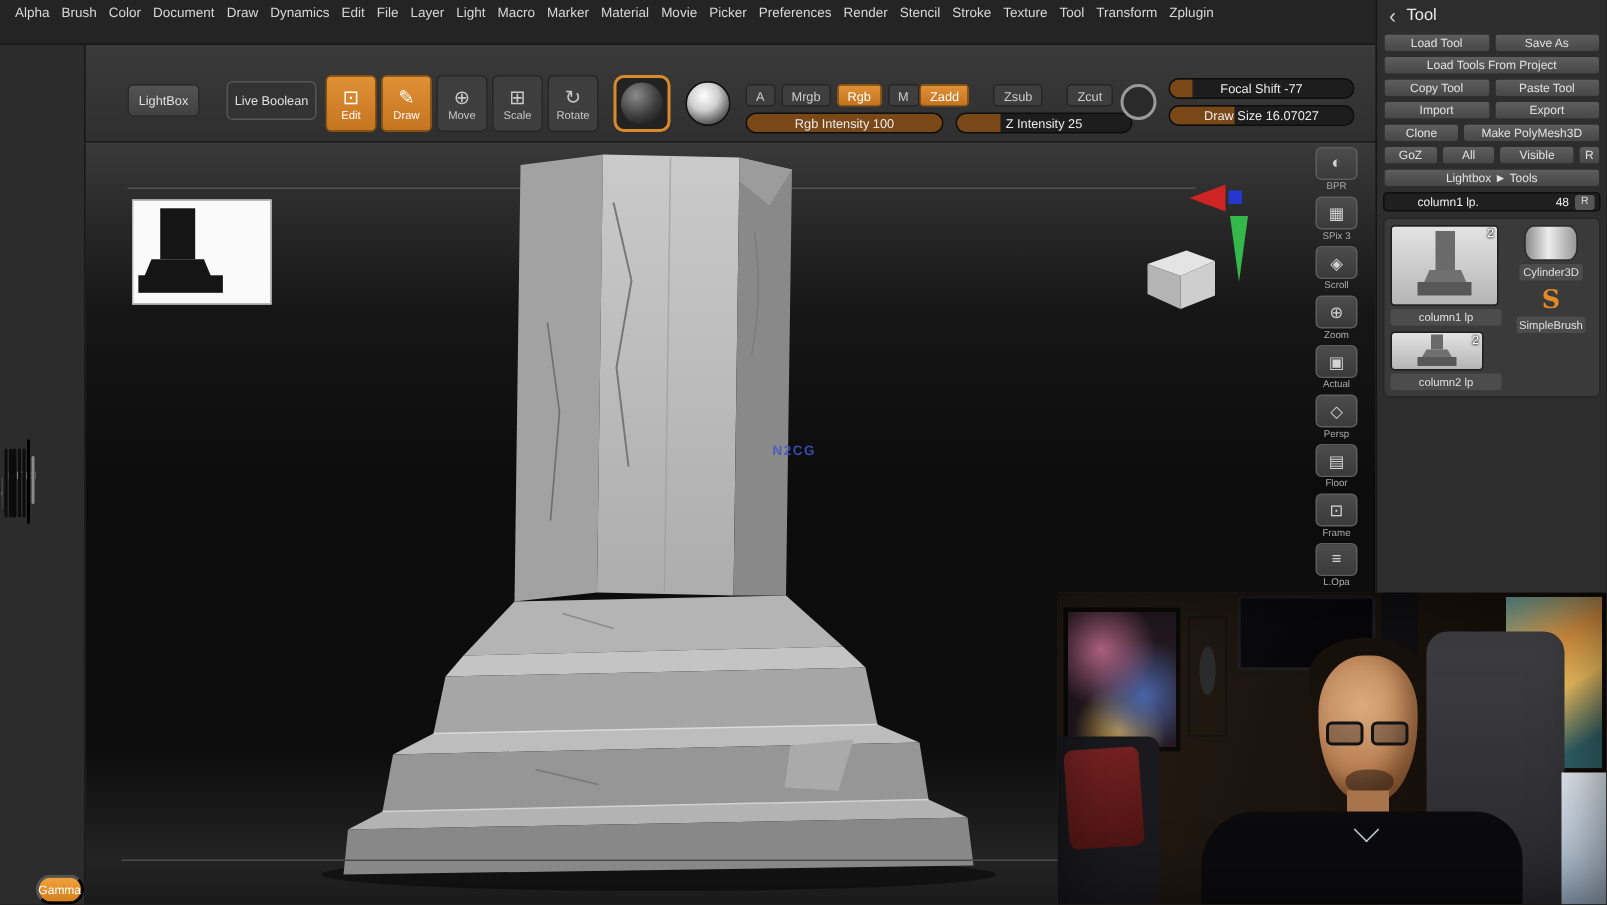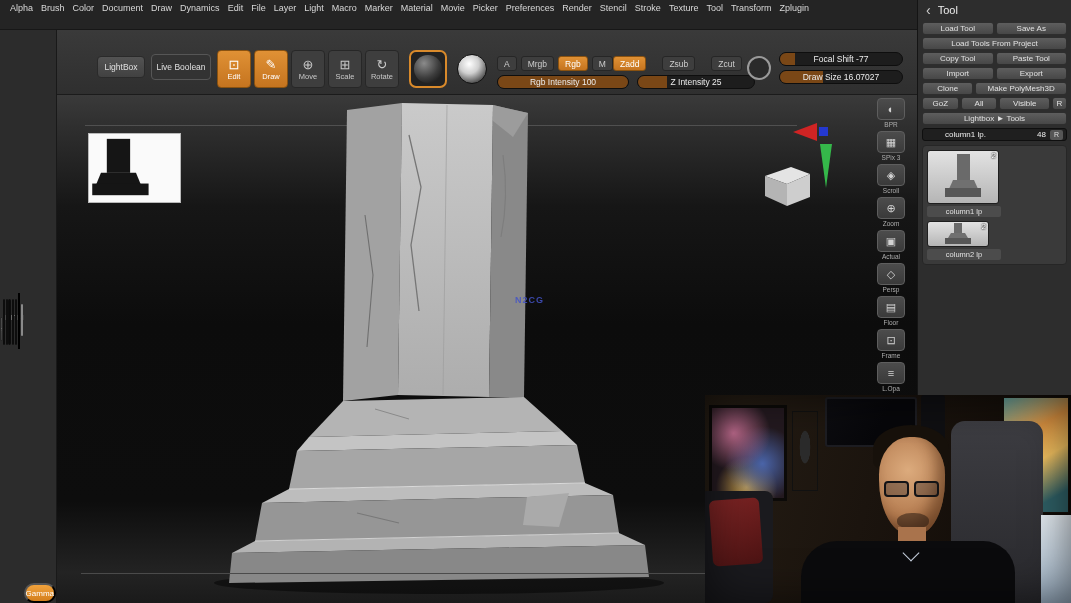--- a/index.html
+++ b/index.html
@@ -12,21 +12,21 @@
   .menu-row{display:flex;align-items:center;padding:2px 4px 0 6px;}
   .menu-item{padding:1px 4px;font-size:9px;color:#d8d8d8;white-space:nowrap;cursor:default;}
   .menu-row2{display:flex;align-items:center;padding:1px 6px;gap:10px;}
   .version{font-size:8.5px;color:#9f9f9f;letter-spacing:.5px;}
   .menu-row2-items{display:flex;gap:8px;}
 
   
   .topshelf{position:absolute;left:57px;top:30px;width:860px;height:65px;background:linear-gradient(#3a3a3a,#2f2f2f);border-bottom:1px solid #1b1b1b;z-index:3;}
   .ts-abs{position:absolute;}
   .ts-btn{background:linear-gradient(#535353,#414141);border:1px solid #2a2a2a;border-radius:4px;color:#e0e0e0;font-size:8.5px;display:flex;align-items:center;justify-content:center;}
-  .ts-lightbox{left:40px;top:26px;width:48px;height:22px;}
+  .ts-lightbox{left:28px;top:26px;width:48px;height:22px;}
   .ts-liveboolean{left:94px;top:24px;width:60px;height:26px;background:#333;border:1px solid #565656;}
   .modes{left:160px;top:20px;display:flex;gap:3px;}
   .mode-btn{width:34px;height:38px;background:#3e3e3e;border:1px solid #272727;border-radius:4px;display:flex;flex-direction:column;align-items:center;justify-content:center;color:#c9c9c9;}
   .mode-btn .mi{font-size:13px;line-height:15px;}
   .mode-btn .ml{font-size:7.5px;line-height:9px;}
   .mode-btn.active{background:linear-gradient(#e09135,#c5741f);color:#fff;border-color:#8a5210;}
   .sphere-material{left:352px;top:20px;width:38px;height:38px;border:2px solid #d98a2b;border-radius:7px;background:#222;display:flex;align-items:center;justify-content:center;}
   .sphere-material i{display:block;width:28px;height:28px;border-radius:50%;background:radial-gradient(circle at 36% 30%,#8b8b8b,#3c3c3c 55%,#161616 90%);}
   .sphere-brush{left:400px;top:24px;width:30px;height:30px;border-radius:50%;background:radial-gradient(circle at 40% 32%,#ffffff,#cfcfcf 38%,#565656 75%,#1f1f1f);border:1px solid #111;}
   .tgl-row{display:flex;gap:4px;}
@@ -413,20 +413,26 @@
         <div class="tool-thumb small">
           <svg width="60" height="24" viewBox="0 0 60 24">
             <rect x="26" y="1" width="8" height="10" fill="#6a6a6a"></rect>
             <polygon points="23,11 37,11 40,16 20,16" fill="#707070"></polygon>
             <rect x="17" y="16" width="26" height="6" fill="#575757"></rect>
           </svg>
           <span class="badge">2</span>
         </div>
         <span class="tool-label">column2 lp</span>
       </div>
+      <div class="tp-tools-right">
+        <div class="cyl-thumb"></div>
+        <span class="tool-label">Cylinder3D</span>
+        <span class="s-glyph">S</span>
+        <span class="tool-label">SimpleBrush</span>
+      </div>
     </div>
 
   </aside>
 
   <div class="webcam">
     <div class="wc wc-art-left"></div>
     <div class="wc wc-poster-bw"></div>
     <div class="wc wc-monitor"></div>
     <div class="wc wc-speaker"></div>
     <div class="wc wc-poster-rt"></div>

